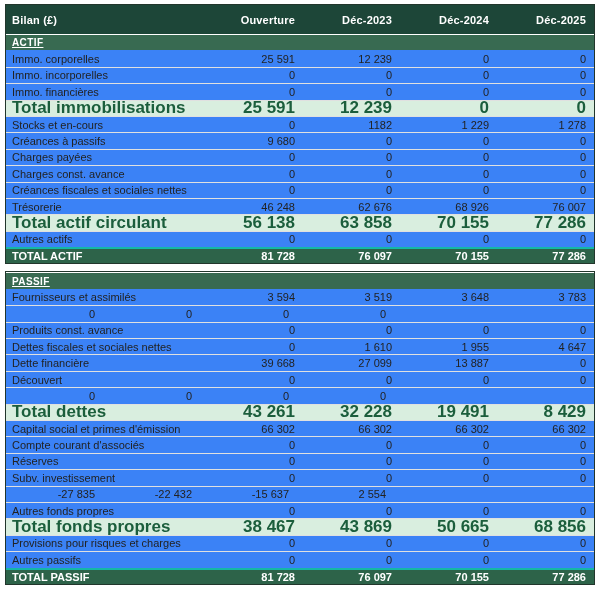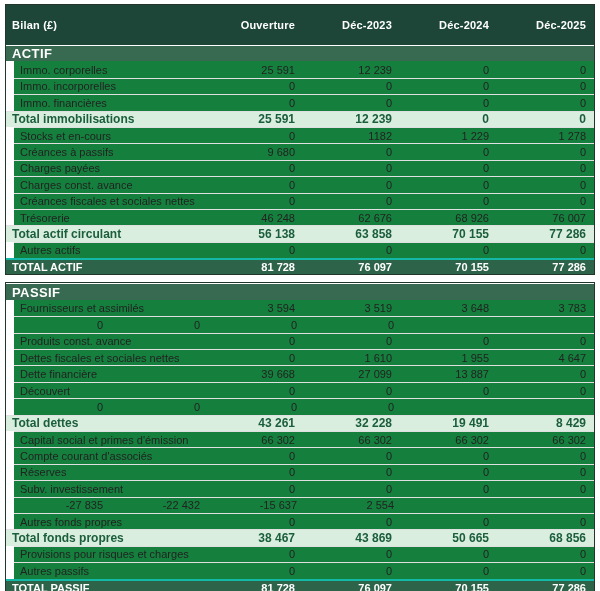--- a/index.html
+++ b/index.html
@@ -6,51 +6,51 @@
   html, body {
     width: 600px; height: 591px;
     background: #ffffff;
     font-family: "Liberation Sans", sans-serif;
     overflow: hidden;
   }
   .wrap { padding: 4px 5px 0 5px; }
   .block { border: 1px solid var(--outer-border, #22362c); }
   .row { display: flex; align-items: center; height: 16.4px; }
   .row.header {
-    height: 40px;
+    height: 29px;
     background: var(--header-bg, #1d4638);
     color: #ffffff;
     font-weight: bold;
     font-size: 11px;
     letter-spacing: 0.2px;
   }
   .row.sectionbar {
     background: var(--section-bg, #386a51);
     color: #ffffff;
     font-weight: bold;
-    font-size: 13px;
+    font-size: 10px;
     letter-spacing: 0.4px;
     border-top: 1px solid #ffffff;
+    text-decoration: underline;
   }
   .row.data {
-    background: #15803d;
+    background: #3b82f6;
     color: #222222;
     font-size: 11px;
-    margin-left: 8px;
   }
   .row.data + .row.data,
   .row.subtotal + .row.data,
   .row.data + .row.subtotal {
     border-top: 1px solid var(--row-line, #e0e0e0);
   }
   .row.subtotal {
     background: var(--subtotal-bg, #d9eedf);
     color: var(--subtotal-text, #1b5e3c);
     font-weight: bold;
-    font-size: 12px;
+    font-size: 17px;
   }
   .row.grandtotal {
     background: var(--grandtotal-bg, #2d6349);
     color: #ffffff;
     font-weight: bold;
     font-size: 11px;
     border-top: 2px solid #14b8a6;
   }
   .cell-label {
     flex: 1;

